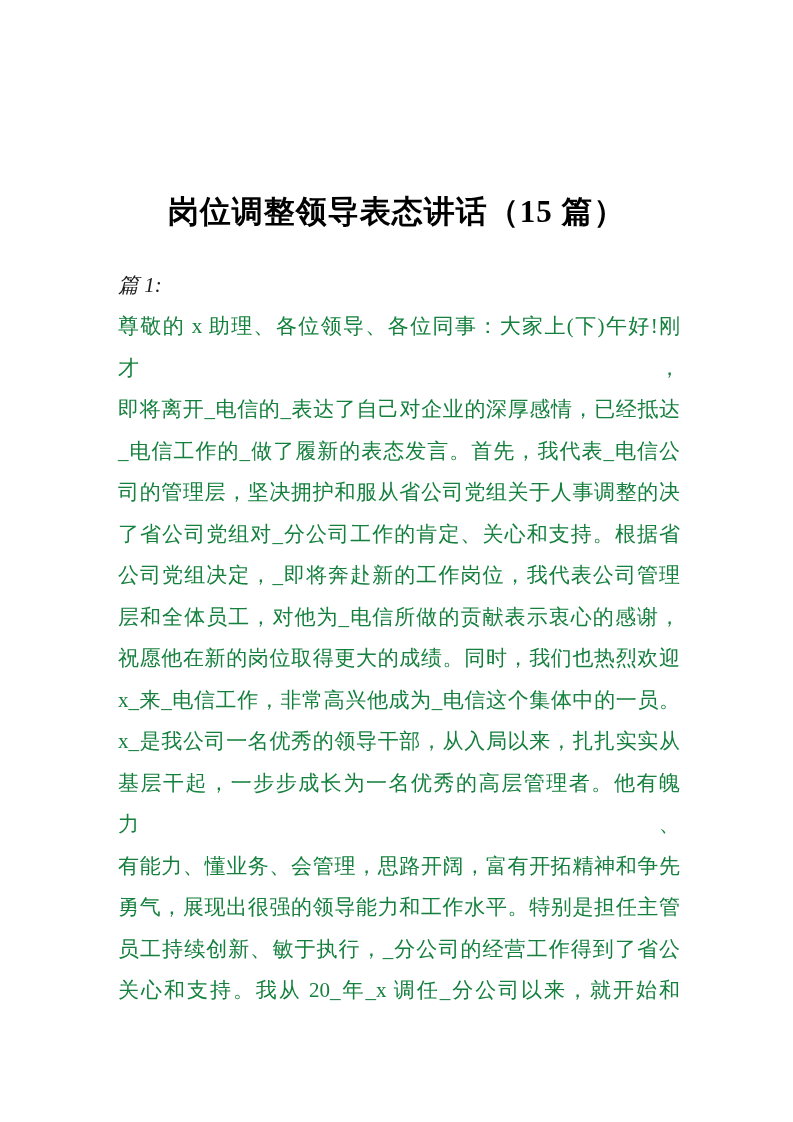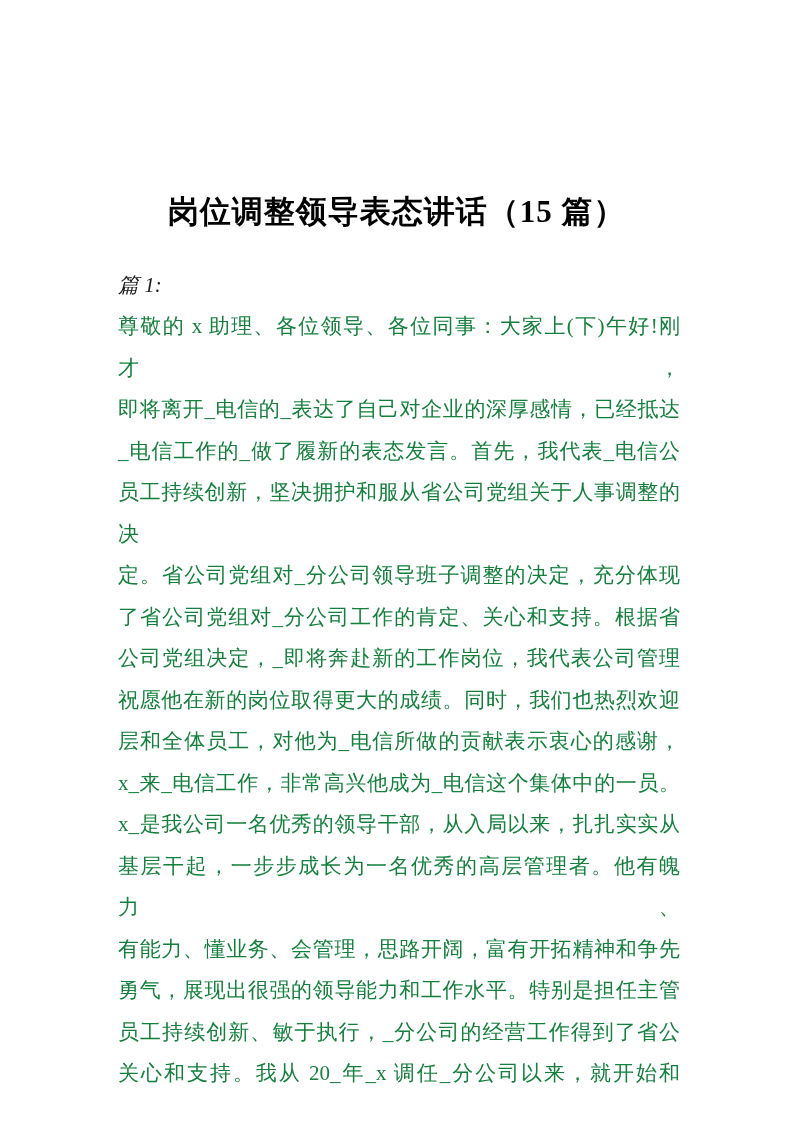--- a/index.html
+++ b/index.html
@@ -50,26 +50,25 @@
 <div class="page">
   <h1 class="doc-title">岗位调整领导表态讲话（15 篇）</h1>
 
   <div class="section-label">篇 1:</div>
 
   <div class="body-paragraph">
 
   <div class="body-line">尊敬的 x 助理、各位领导、各位同事：大家上(下)午好!刚才，</div>
       <div class="body-line">即将离开_电信的_表达了自己对企业的深厚感情，已经抵达</div>
       <div class="body-line">_电信工作的_做了履新的表态发言。首先，我代表_电信公</div>
-      <div class="body-line">员工持续创新，坚决拥护和服从省公司党组关于人事调整的决</div>
-      <div class="body-line">定。省公司党组对_分公司领导班子调整的决定，充分体现</div>
+      <div class="body-line">司的管理层，坚决拥护和服从省公司党组关于人事调整的决</div>
       <div class="body-line">了省公司党组对_分公司工作的肯定、关心和支持。根据省</div>
       <div class="body-line">公司党组决定，_即将奔赴新的工作岗位，我代表公司管理</div>
+      <div class="body-line">层和全体员工，对他为_电信所做的贡献表示衷心的感谢，</div>
       <div class="body-line">祝愿他在新的岗位取得更大的成绩。同时，我们也热烈欢迎</div>
-      <div class="body-line">层和全体员工，对他为_电信所做的贡献表示衷心的感谢，</div>
       <div class="body-line">x_来_电信工作，非常高兴他成为_电信这个集体中的一员。</div>
       <div class="body-line">x_是我公司一名优秀的领导干部，从入局以来，扎扎实实从</div>
       <div class="body-line">基层干起，一步步成长为一名优秀的高层管理者。他有魄力、</div>
       <div class="body-line">有能力、懂业务、会管理，思路开阔，富有开拓精神和争先</div>
       <div class="body-line">勇气，展现出很强的领导能力和工作水平。特别是担任主管</div>
       <div class="body-line">员工持续创新、敏于执行，_分公司的经营工作得到了省公</div>
       <div class="body-line">关心和支持。我从 20_年_x 调任_分公司以来，就开始和</div>
     </div>
 </div>
 

